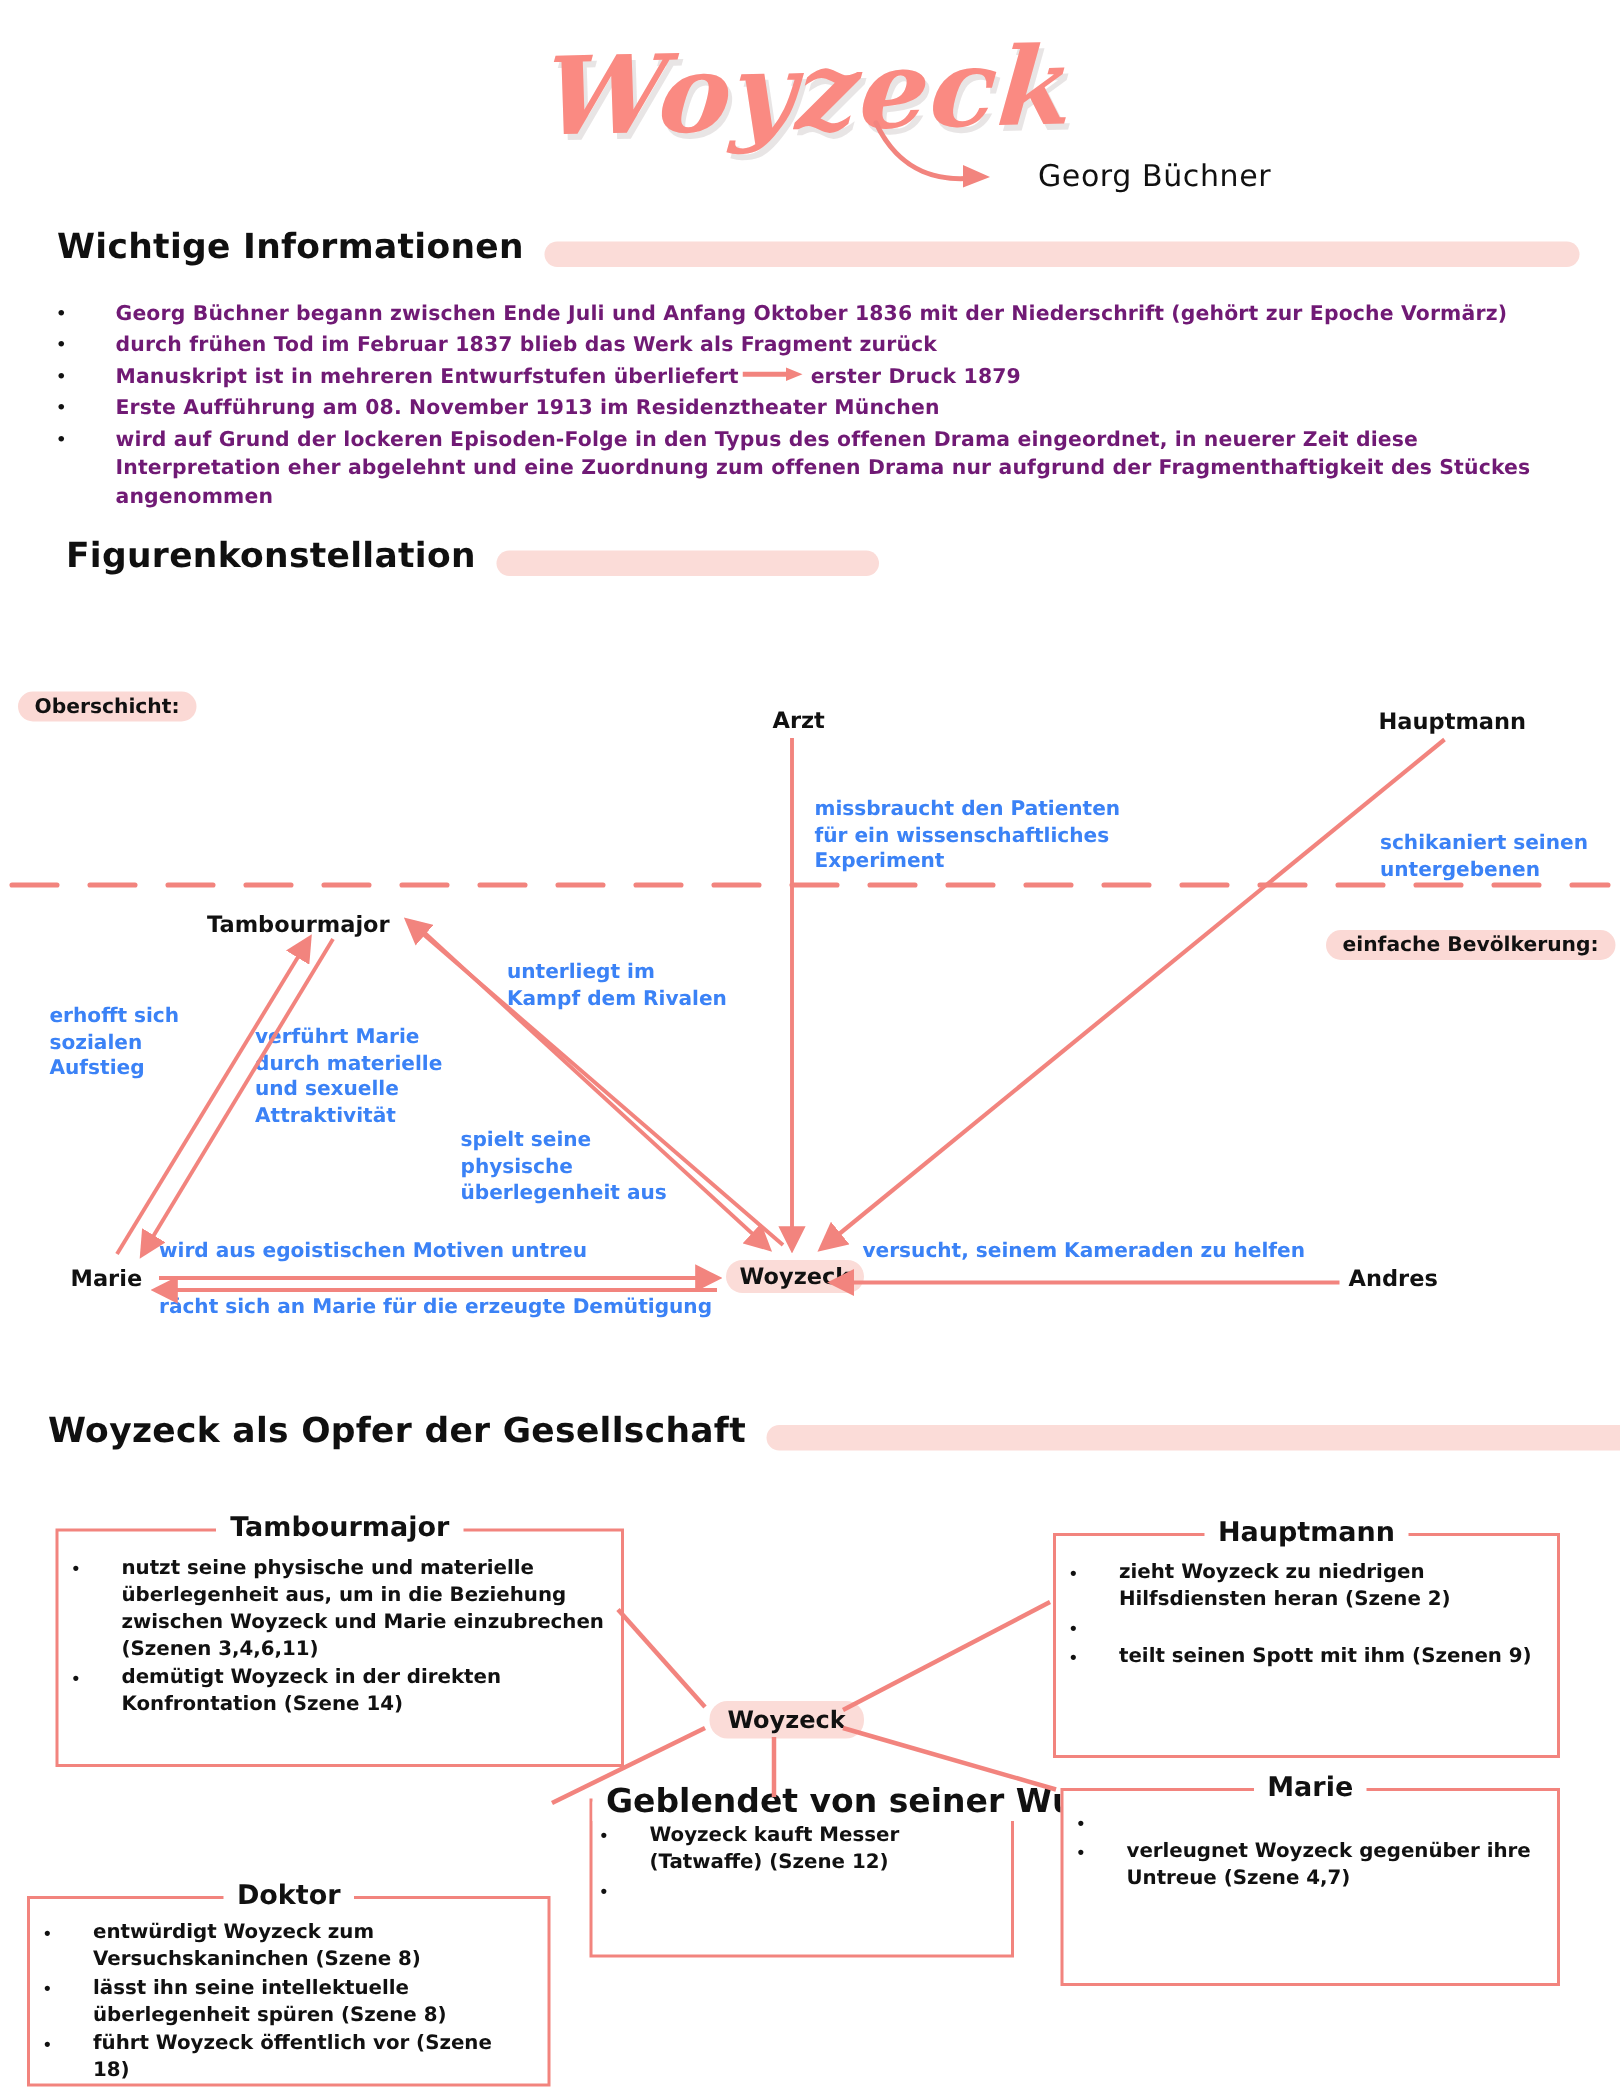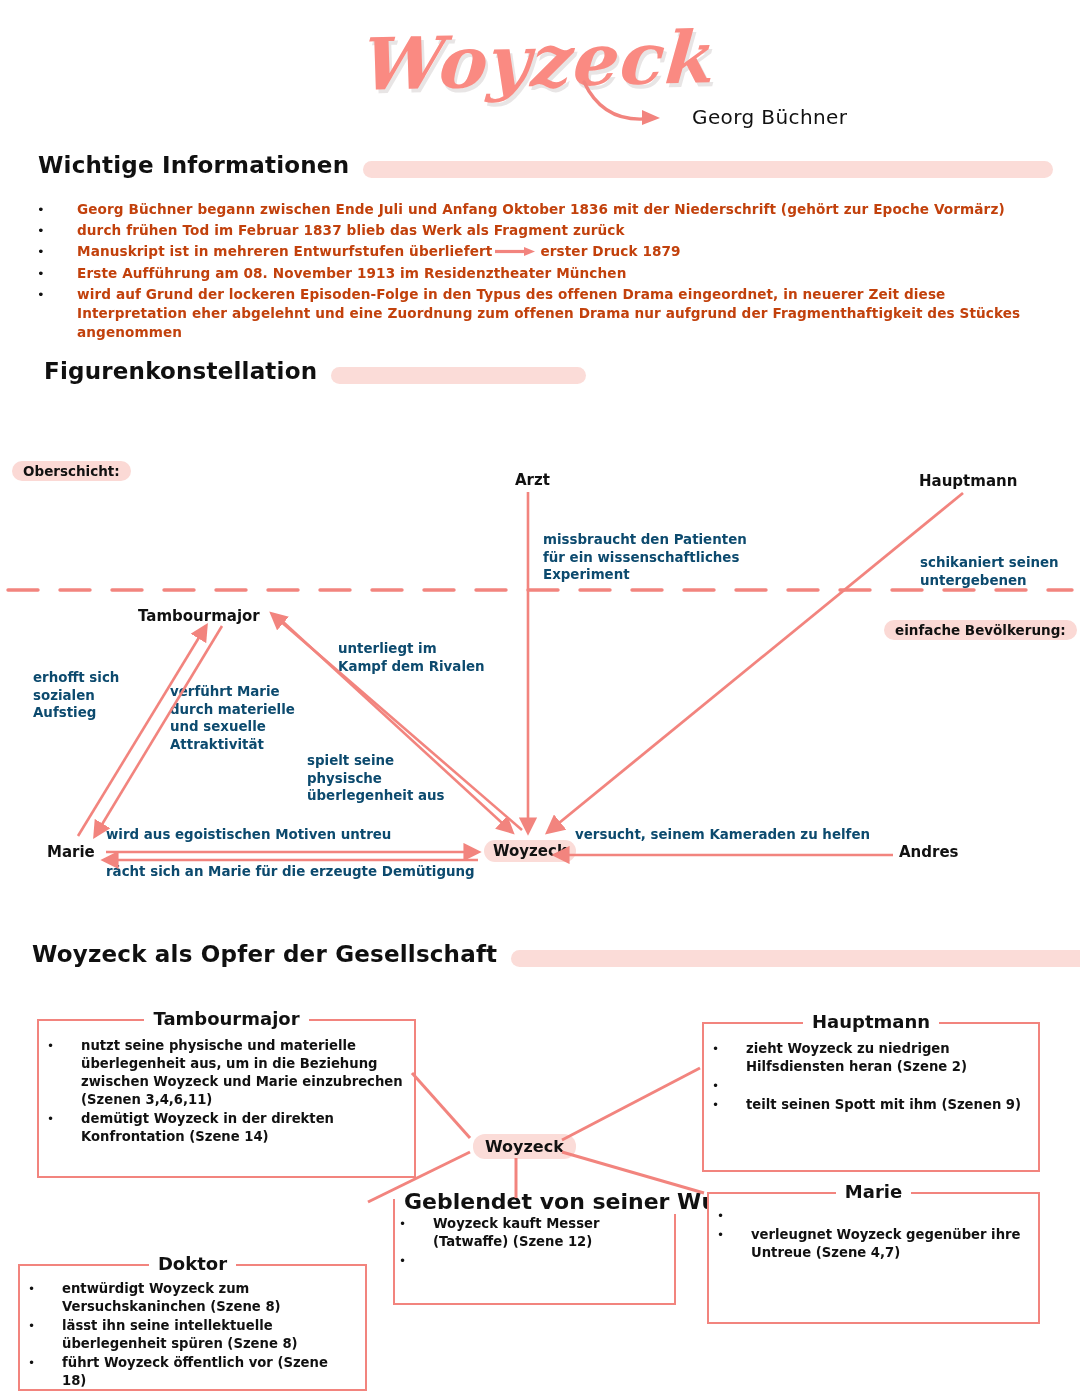--- a/index.html
+++ b/index.html
@@ -34,33 +34,33 @@
   .section-head{position:absolute;display:flex;align-items:flex-end;gap:14px;}
   .section-head .txt{
     font-size:23px;font-weight:700;letter-spacing:.2px;color:#101010;white-space:nowrap;
   }
   .section-head .bar{height:17px;border-radius:10px;background:#fbdcd8;}
 
   
   .info-list{position:absolute;left:34px;top:200px;width:1010px;}
   .info-list .row{display:flex;align-items:flex-start;margin-bottom:2px;}
   .info-list .dot{width:40px;flex:0 0 40px;font-size:13px;line-height:19px;color:#111;text-align:left;padding-left:3px;}
-  .info-list .txt{font-size:13.6px;line-height:19px;font-weight:600;letter-spacing:.1px;color:#c2410c;}
+  .info-list .txt{font-size:13.6px;line-height:19px;font-weight:600;letter-spacing:.1px;color:#701a75;}
   .inline-arrow{display:inline-block;vertical-align:middle;margin:0 3px;}
 
   
   .tag{
     position:absolute;
     background:#fbd9d5;border-radius:11px;
     padding:2px 11px;
     font-size:13.5px;font-weight:700;color:#111;white-space:nowrap;
   }
   .node{position:absolute;font-size:15px;font-weight:700;color:#111;white-space:nowrap;}
   .node.hl{background:#fbdcd8;border-radius:11px;padding:2px 9px;}
-  .edge-label{position:absolute;font-size:13.4px;line-height:17.5px;font-weight:700;color:#0c4a6e;white-space:pre-line;}
+  .edge-label{position:absolute;font-size:13.4px;line-height:17.5px;font-weight:700;color:#3b82f6;white-space:pre-line;}
 
   
   .vbox{
     position:absolute;border:2.2px solid #f2847e;background:#fff;
   }
   .vbox .hdr{
     position:absolute;top:-13px;left:0;right:0;text-align:center;
   }
   .vbox .hdr span{
     background:#fff;padding:0 9px;

